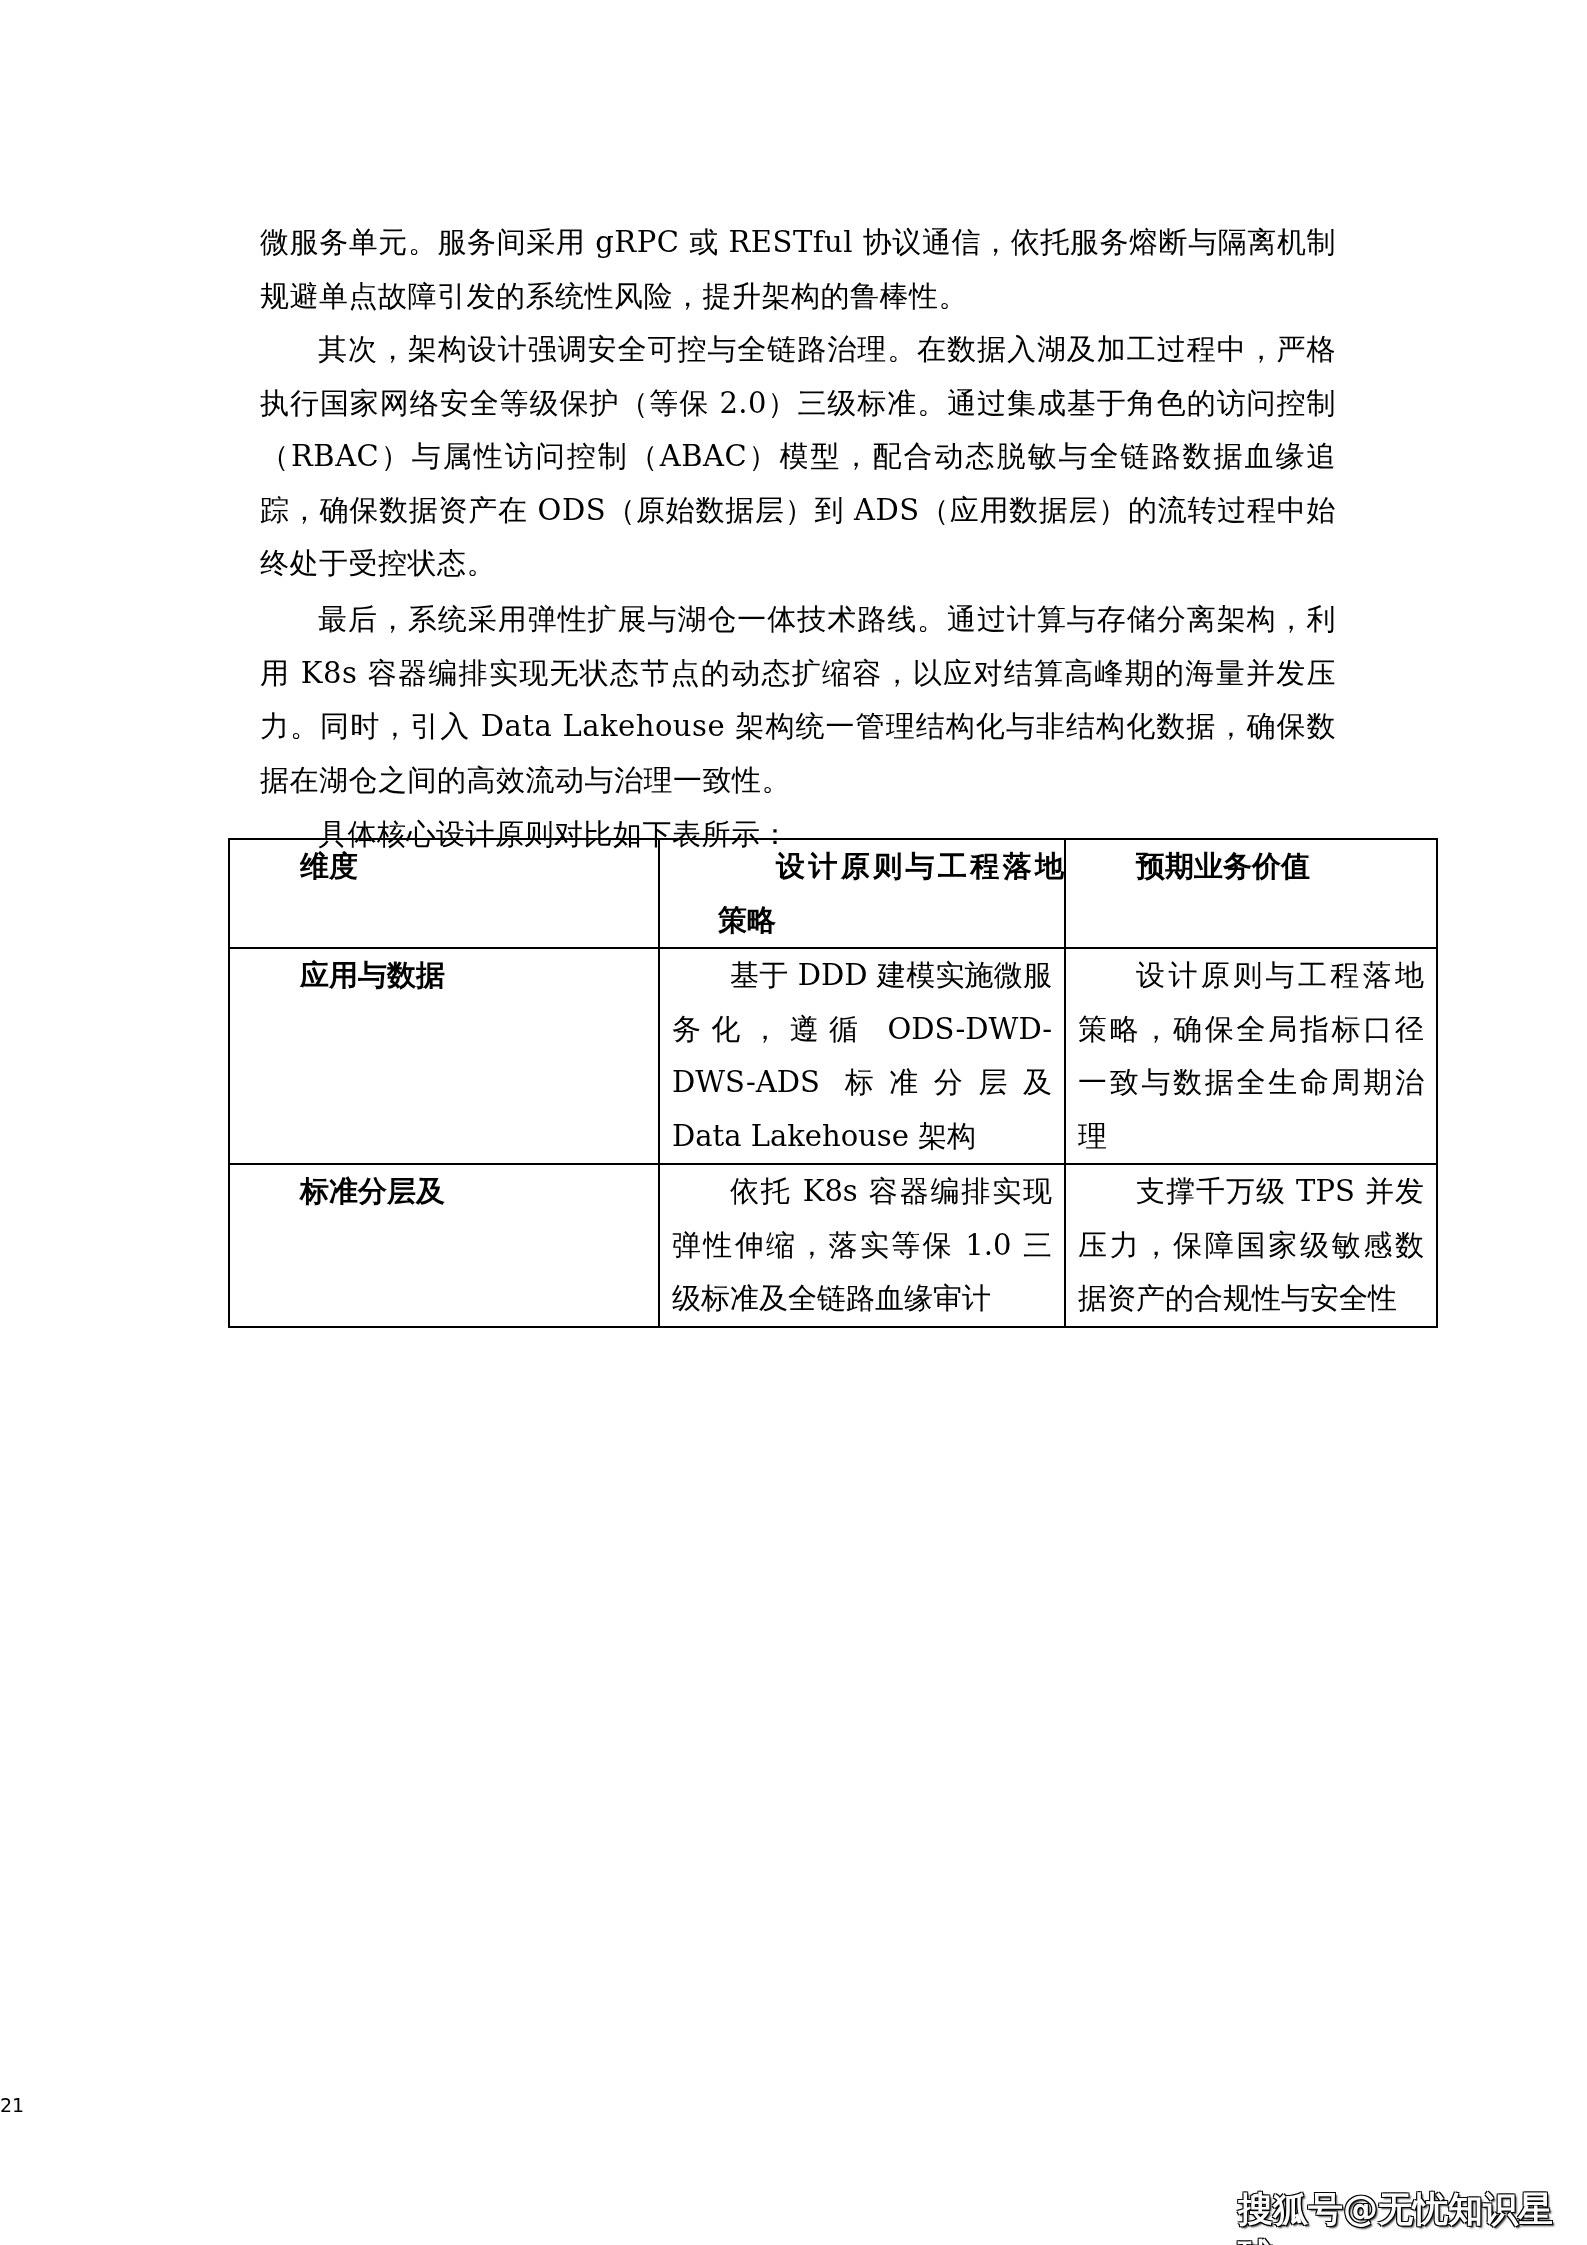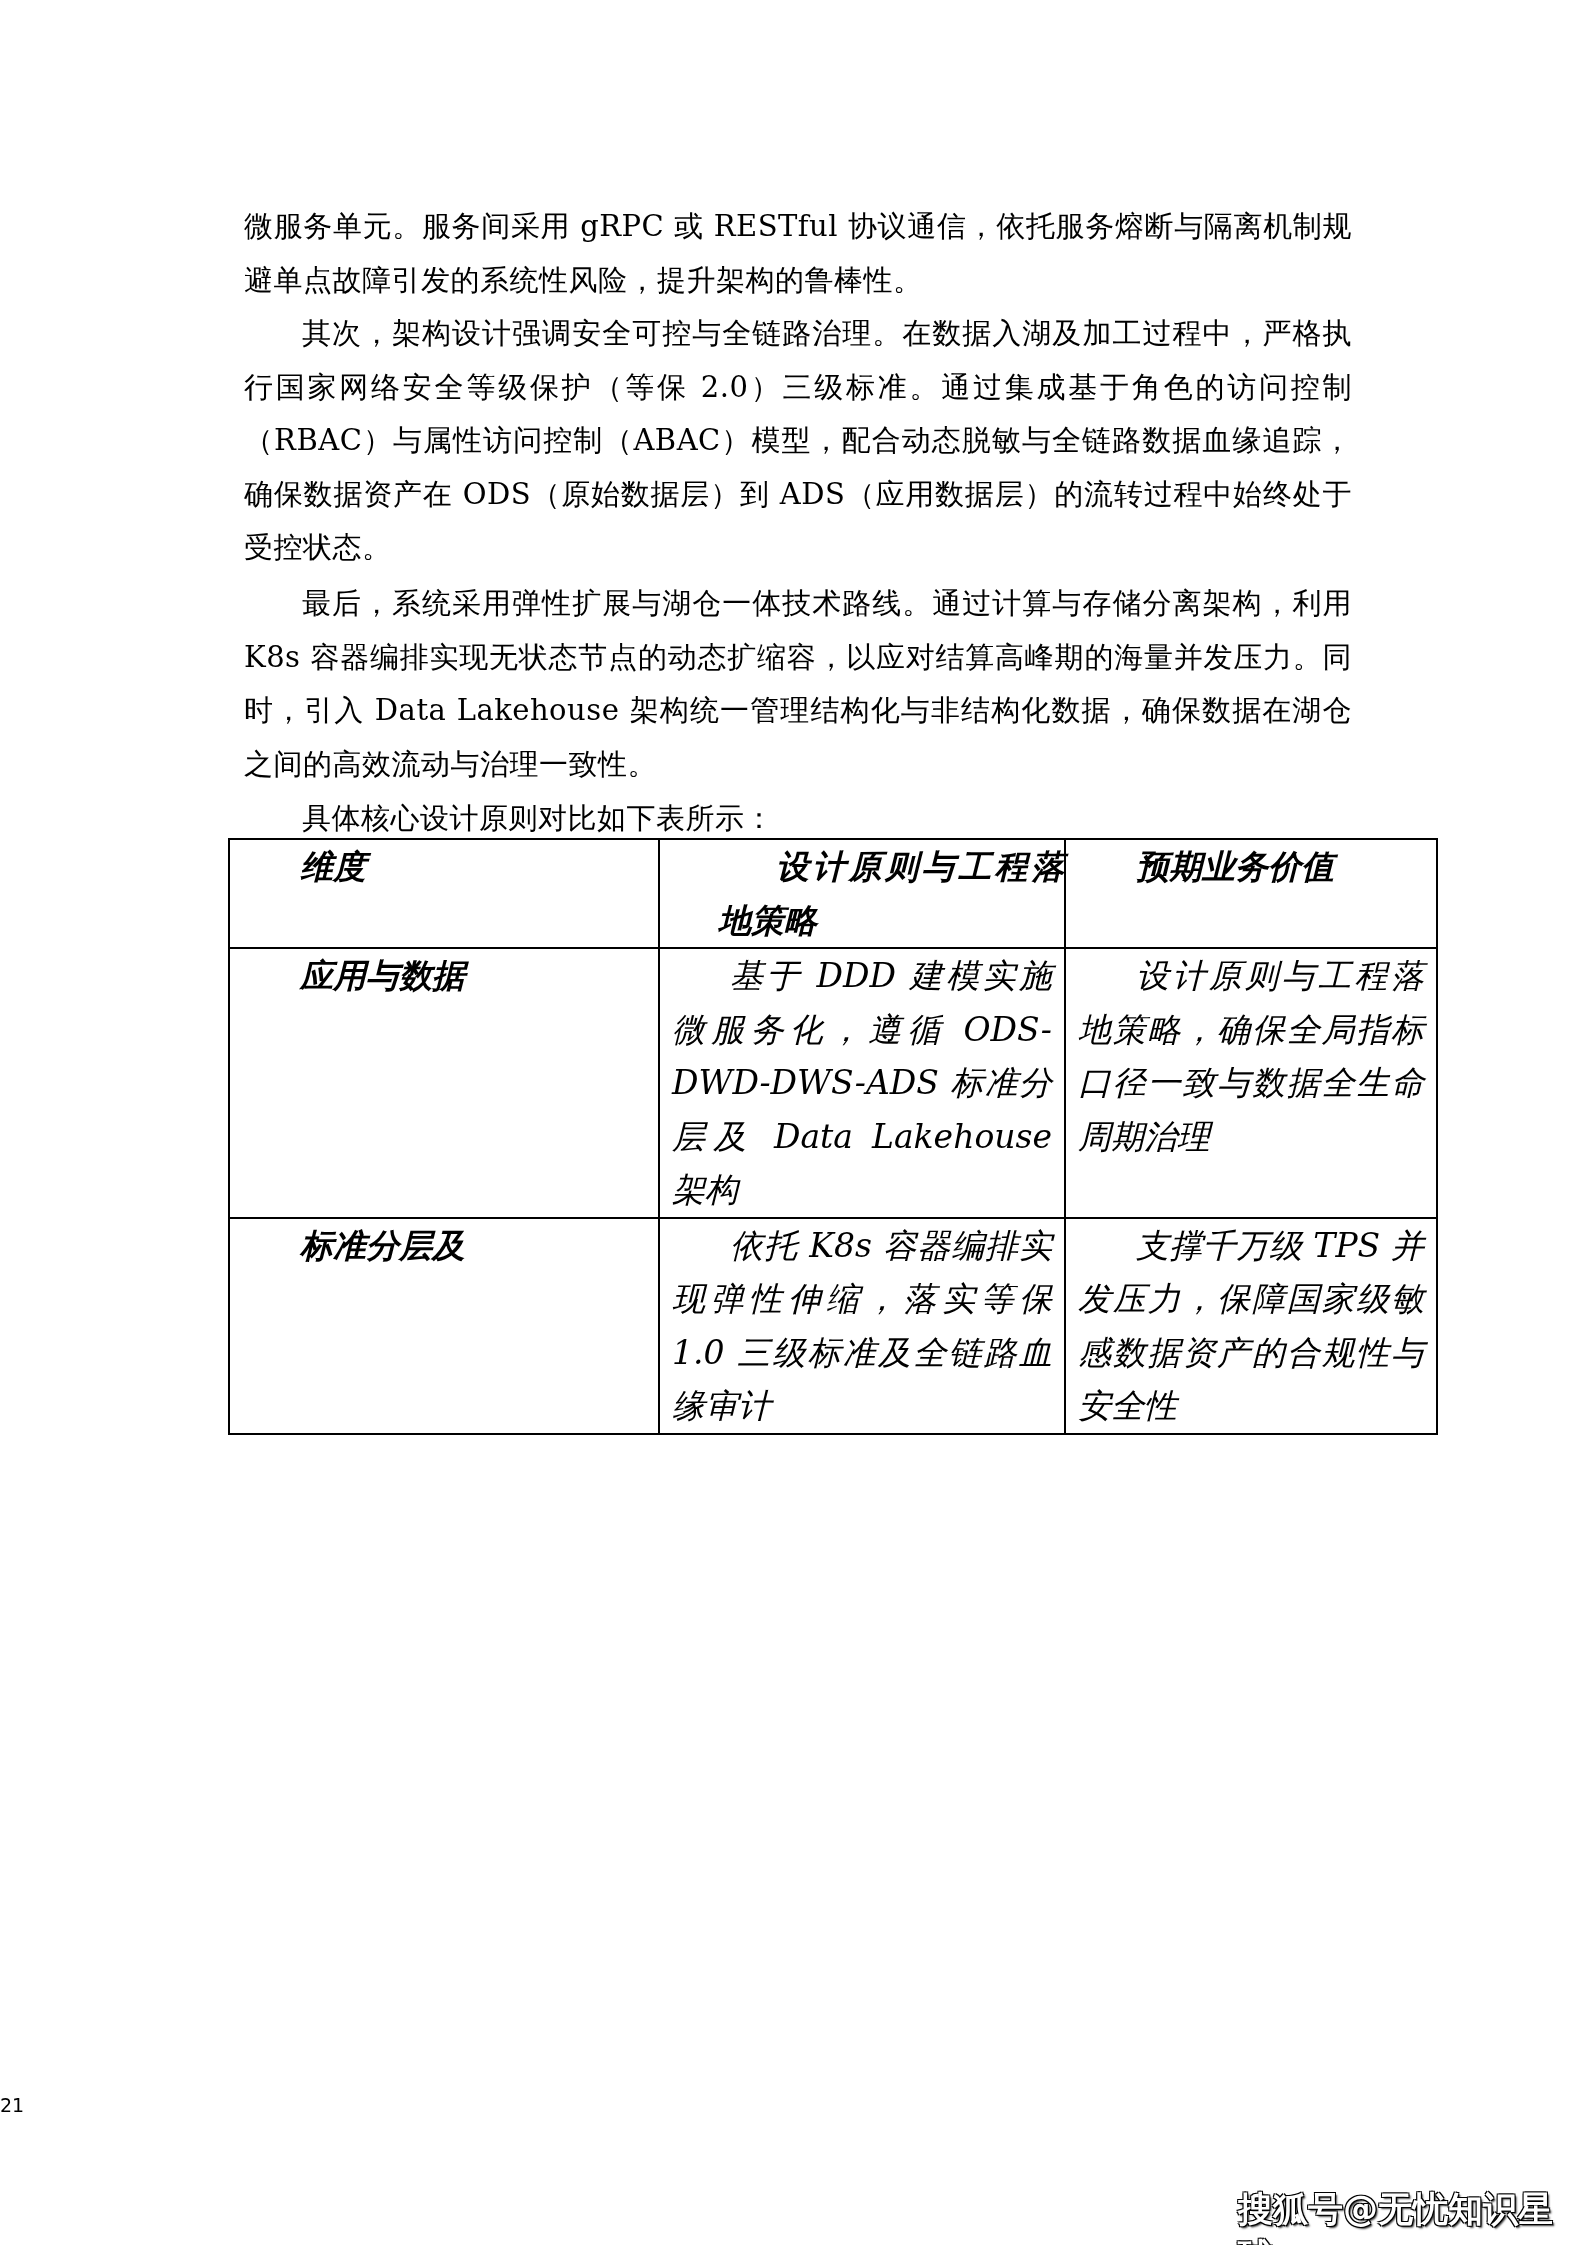--- a/index.html
+++ b/index.html
@@ -1,27 +1,27 @@
 <!DOCTYPE html>
 <html><head>
 <meta charset="utf-8">
 <style>
   html, body { margin: 0; padding: 0; background: #ffffff; }
   body { width: 1587px; height: 2245px; position: relative; overflow: hidden;
          font-family: "DejaVu Serif", "Liberation Serif", serif; color: #000; }
   .page { position: absolute; left: 0; top: 0; width: 1587px; height: 2245px; background: #fff; }
   .body-text { position: absolute; left: 242px; width: 1112px; font-size: 29px; line-height: 53.5px;
                letter-spacing: 0.5px; text-align: justify; }
-  .para { margin: 2px; text-align: justify; text-align-last: left; }
+  .para { margin: 18px; text-align: justify; text-align-last: left; }
   .indent { text-indent: 58px; }
   #p1 { top: 198px; }
   #p2 { top: 305px; }
   #p3 { top: 575px; }
   #p4 { top: 790px; }
-  .tbl { position: absolute; left: 228px; top: 838px; border-collapse: collapse; font-size: 33px; line-height: 53.5px; font-style: italic; }
+  .tbl { position: absolute; left: 228px; top: 838px; border-collapse: collapse; font-size: 29px; line-height: 53.5px; }
   .tbl td { border: 2px solid #000; vertical-align: top; padding: 0 12px; }
   .c1 { width: 346px; padding-left: 70px !important; }
   .c2 { width: 346px; text-align: justify; text-align-last: left; }
   .c3 { width: 346px; text-align: justify; text-align-last: left; }
   .hdr { height: 106px; }
   .tind { text-indent: 58px; }
   .hdr .c2 { padding-left: 58px; padding-right: 0; }
   .bold { font-weight: bold; }
   #p5 { top: 1492px; }
   .page-num { position: absolute; left: 0; width: 1587px; top: 2094px; text-align: left;

